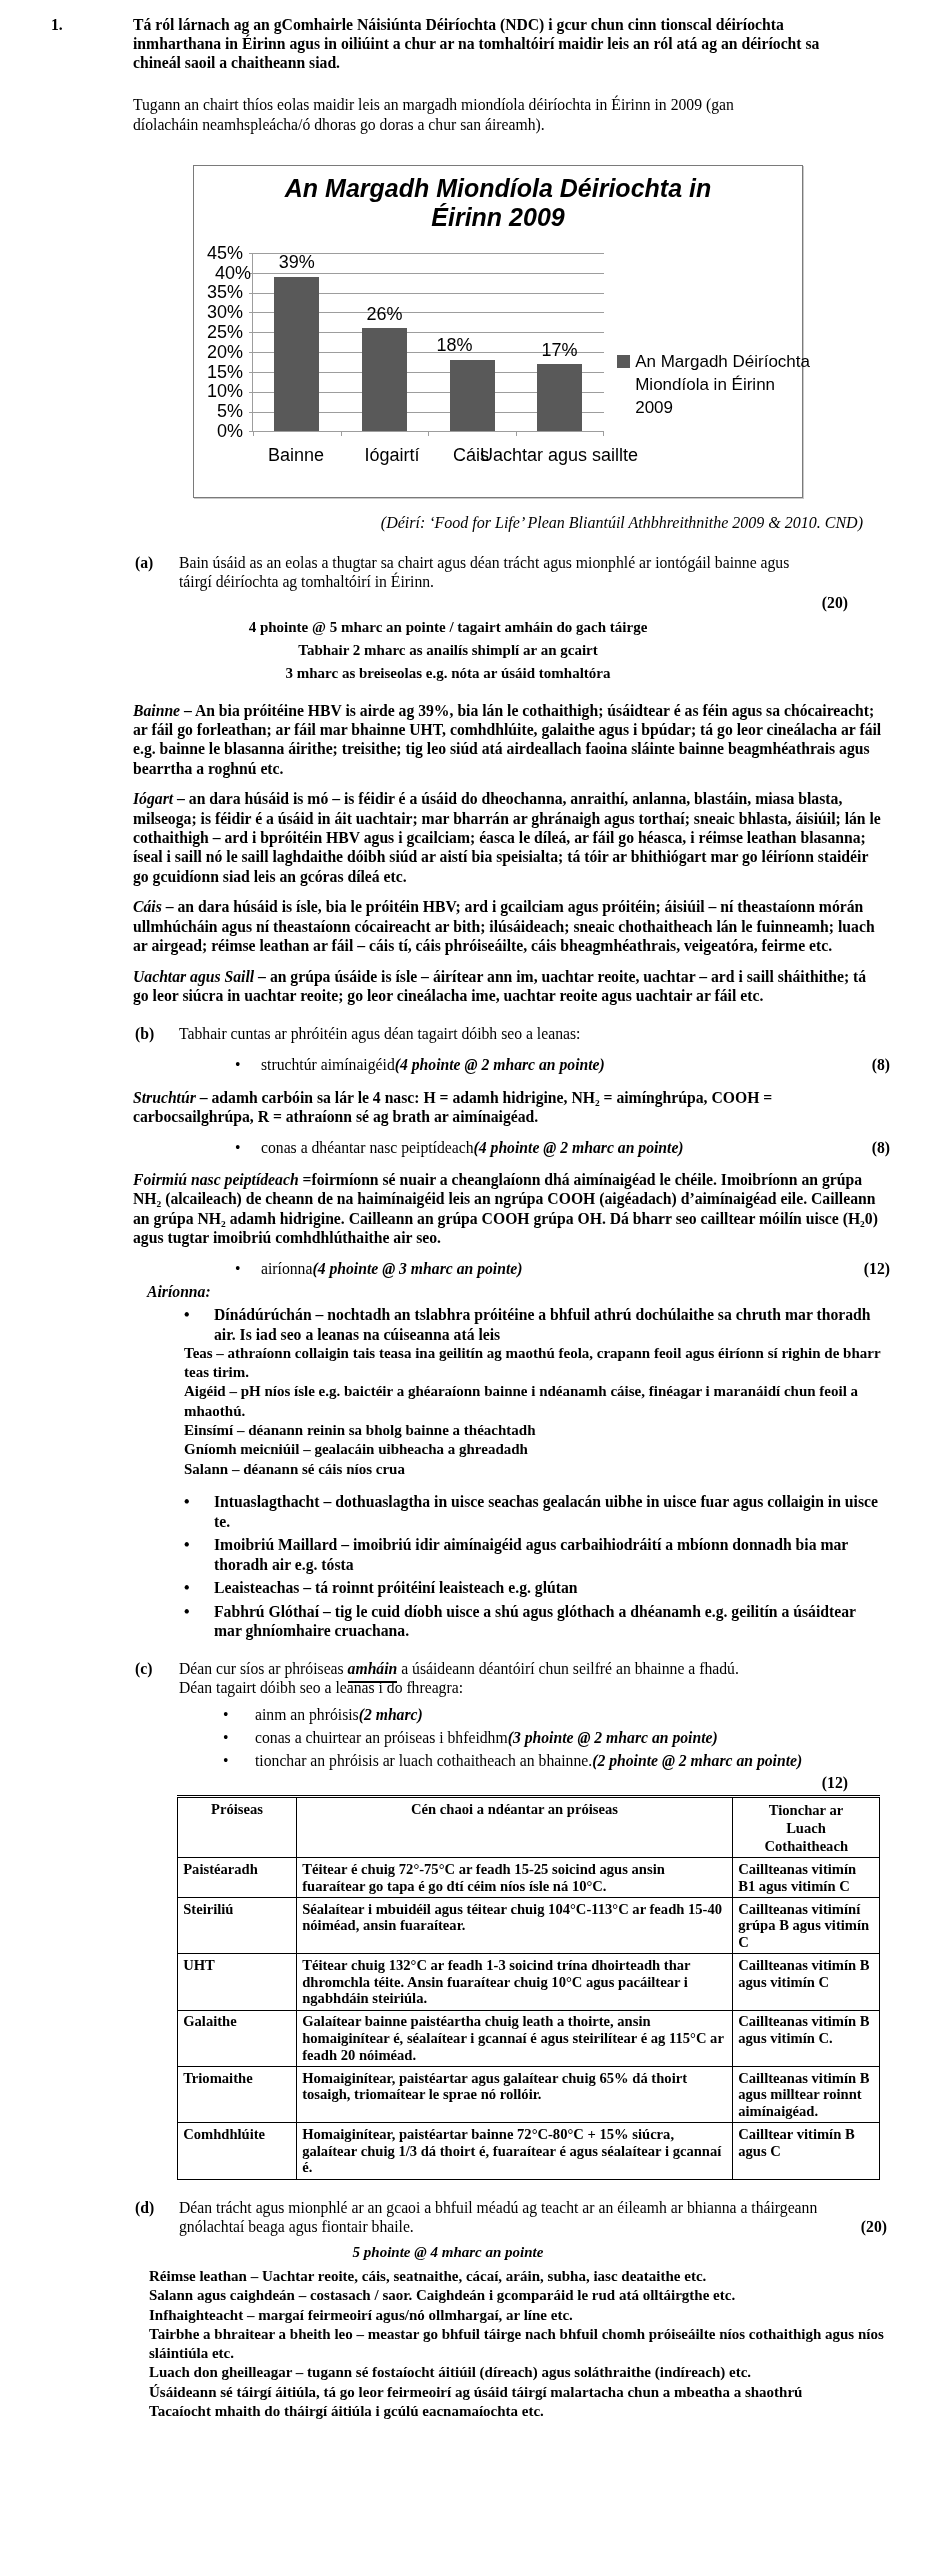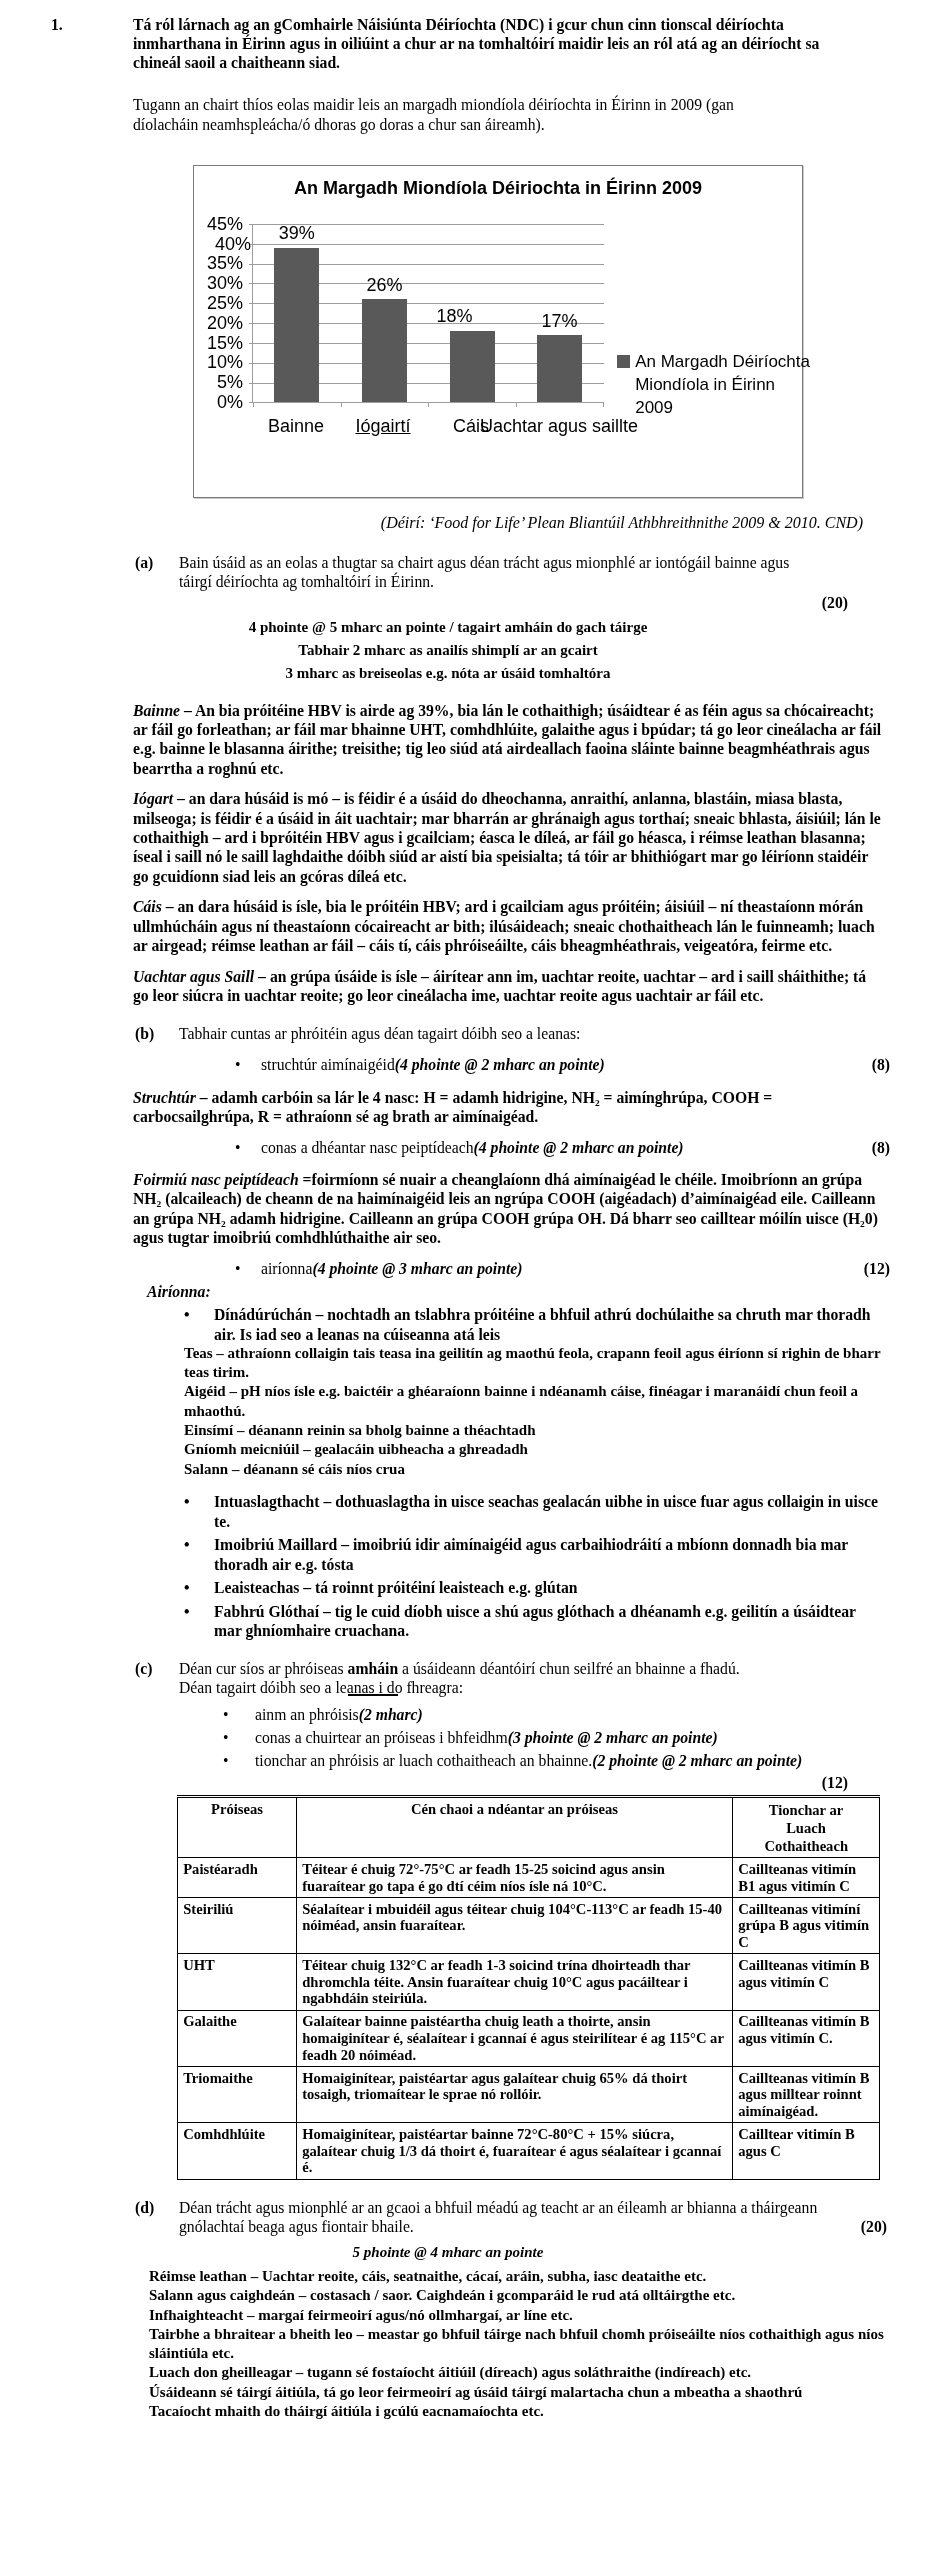--- a/index.html
+++ b/index.html
@@ -14,21 +14,21 @@
   .intro-text{width:733px;font-weight:bold;}
   .para2{margin:23px 0 0 133px;width:657px;}
   
   .chart-frame{
     position:relative;margin:31px 0 0 193px;width:610px;height:333px;
     border:1px solid #7a7a7a;box-sizing:border-box;background:#fff;
     font-family:"Liberation Sans",sans-serif;
     box-shadow:1px 1px 0 #c9c9c9;
   }
   .chart-title{margin:8.3px auto 0;width:475px;text-align:center;
-    font-weight:bold;font-size:18px;line-height:29px;}
+    font-weight:bold;font-size:25px;line-height:29px;font-style:italic;}
   .plot-row{position:relative;margin:21px 0 0 58px;width:351px;height:178px;
     border-left:1px solid #9d9d9d;border-bottom:1px solid #595959;}
   .gridline{position:absolute;left:0;width:351px;height:1px;background:#9d9d9d;}
   .ytickmark{position:absolute;left:-4.2px;width:4.2px;height:1px;background:#9d9d9d;}
   .ylabel{position:absolute;left:-58px;width:48px;text-align:right;font-size:18px;line-height:21px;}
   .bar{position:absolute;bottom:0;width:45px;}
   .dlabel{position:absolute;width:73px;text-align:center;font-size:18px;line-height:20px;}
   .xtick{position:absolute;top:178px;width:1px;height:4.7px;background:#9d9d9d;}
   .xlabels{position:relative;margin:13.6px 0 0 58px;width:351px;height:22px;font-size:18px;}
   .xlabel{position:absolute;top:0;transform:translateX(-50%);white-space:nowrap;}
@@ -56,21 +56,21 @@
   .ans-narrow{margin:12.5px 0 0 133px;width:668px;font-weight:bold;}
   .ans-wide{margin:12.5px 0 0 133px;width:754px;font-weight:bold;}
   .props-head{margin:3.1px 0 0 147px;font-weight:bold;font-style:italic;}
   .p-bullet{display:flex;margin:4.2px 0 0 184px;width:703px;font-weight:bold;}
   .p-bullet .blt{width:30px;flex:none;}
   .p-bullet .p-text{width:673px;}
   .subline{margin:0 0 0 184px;width:720px;font-weight:bold;font-size:15px;}
   .gap26{margin-top:13.6px;}
   
   .c-q{margin-top:19px;}
-  .c-under{font-weight:bold;border-bottom:2.6px solid #000;padding-bottom:17px;}
+  .c-under{font-weight:bold;border-bottom:2.6px solid #000;padding-bottom:4px;font-style:italic;}
   .c-bullet{display:flex;margin:5.2px 0 0 223px;width:668px;line-height:23px;}
   .c-bullet .blt{width:32px;flex:none;}
   
   table.proc{border-collapse:collapse;margin:3.1px 0 0 177px;width:702px;
     font-size:14.6px;line-height:16.7px;font-weight:bold;table-layout:fixed;}
   table.proc th,table.proc td{border:1px solid #000;vertical-align:top;
     padding:2.6px 5.2px;text-align:left;}
   table.proc th{text-align:center;border-top:3.1px double #000;border-bottom:1.6px solid #000;}
   .col1{width:119px;}.col2{width:436px;}.col3{width:147px;}
   .th3inner{width:83px;margin:0 auto;line-height:18px;}
@@ -134,21 +134,21 @@
       <div class="bar" style="left: 284px; height: 67px; background: rgb(89, 89, 89);"></div>
       <div class="dlabel" style="left: 270px; bottom: 71px;">17%</div>
       <div class="xtick" style="left: 0px;"></div>
       <div class="xtick" style="left: 88px;"></div>
       <div class="xtick" style="left: 175px;"></div>
       <div class="xtick" style="left: 263px;"></div>
       <div class="xtick" style="left: 350px;"></div>
     </div>
   <div class="xlabels">
       <div class="xlabel" style="left: 44px;">Bainne</div>
-      <div class="xlabel" style="left: 131px; text-decoration: underline;">Iógairtí</div>
+      <div class="xlabel" style="left: 140px;">Iógairtí</div>
       <div class="xlabel" style="left: 219px;">Cáis</div>
       <div class="xlabel" style="left: 307px;">Uachtar agus saillte</div>
     </div>
   <div class="legend">
     <span class="legend-marker" style="background: rgb(89, 89, 89);"></span>
     <span class="legend-text">An Margadh Déiríochta Miondíola in Éirinn 2009</span>
   </div>
 </div>
 
 <div class="citation">(Déirí: ‘Food for Life’ Plean Bliantúil Athbhreithnithe 2009 &amp; 2010. CND)</div>

